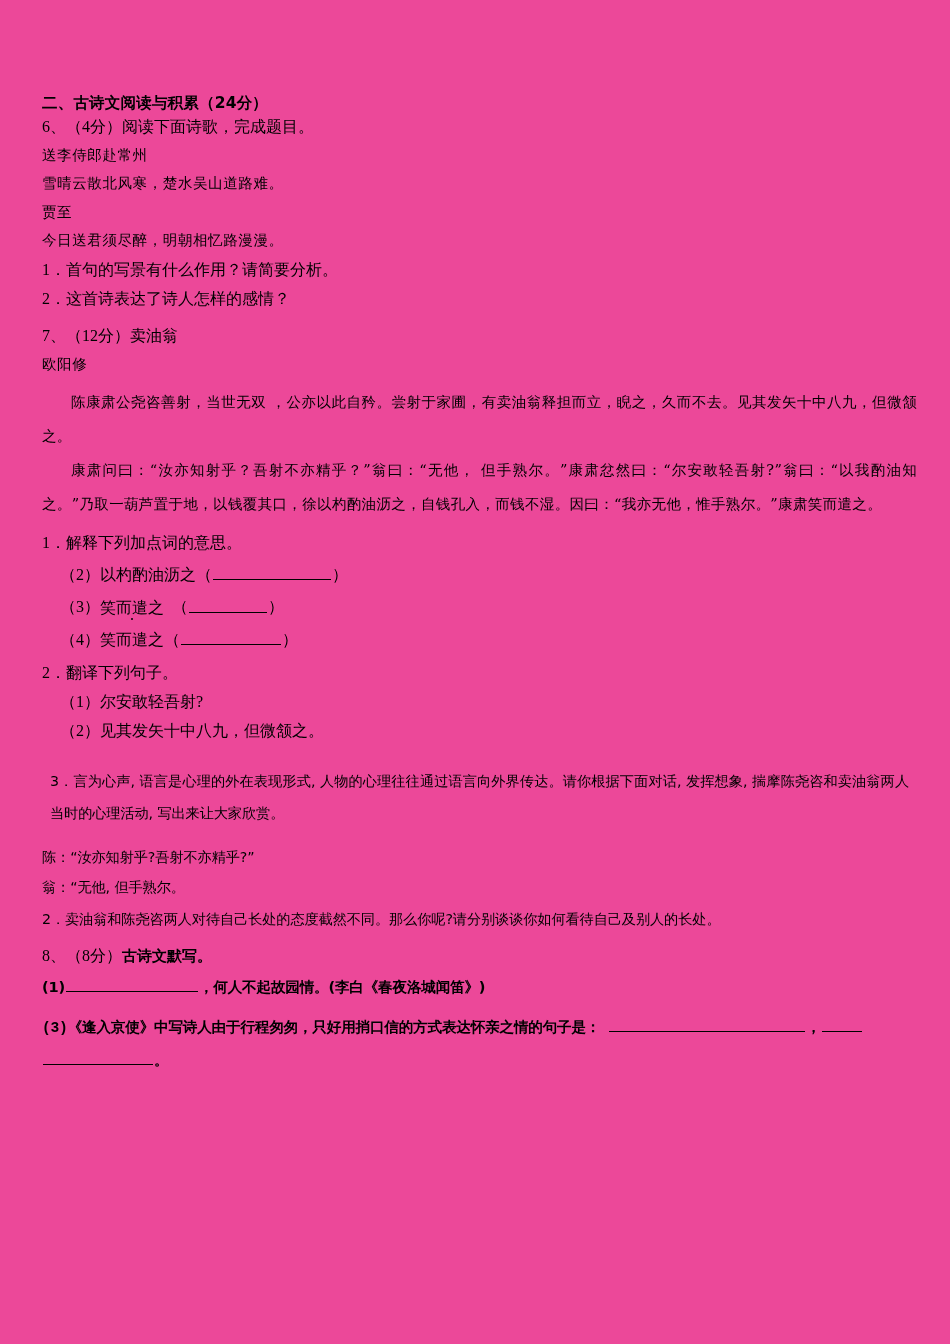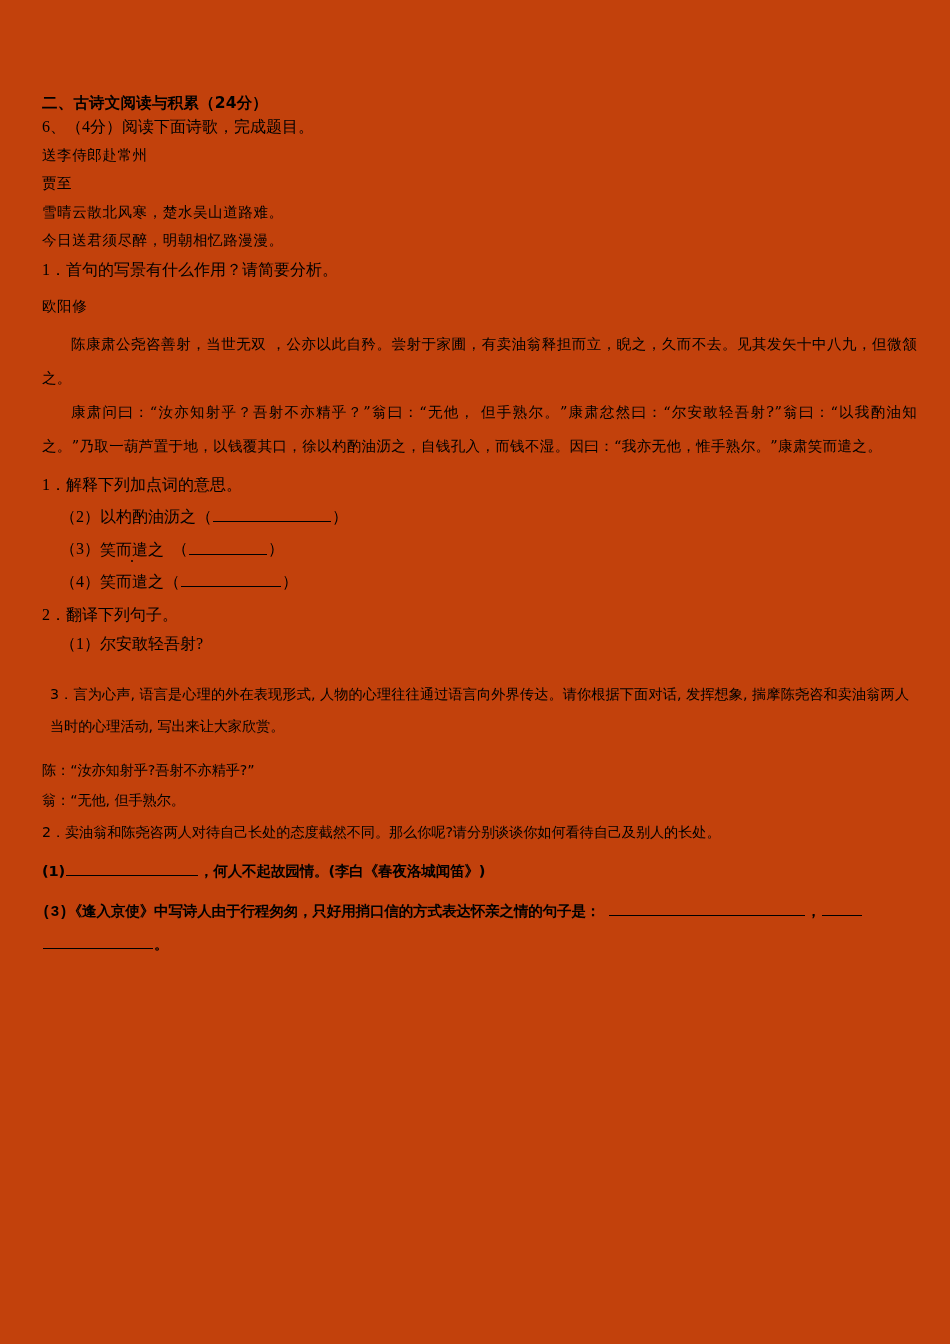--- a/index.html
+++ b/index.html
@@ -8,21 +8,21 @@
     background: #ffffff;
   }
   body {
     font-family: "Liberation Serif", "DejaVu Serif", serif;
     color: #000000;
   }
   .page {
     position: relative;
     width: 950px;
     height: 1344px;
-    background: #c2410c;
+    background: #ec4899;
     overflow: hidden;
   }
   .body-col {
     position: absolute;
     left: 42px;
     top: 96px;
     width: 875px;
   }
   .sec-title {
     font-family: "DejaVu Sans", "Liberation Sans", sans-serif;
@@ -135,27 +135,29 @@
 </head>
 <body>
 
 <div class="page">
   <div class="body-col">
 
     <div class="sec-title">二、古诗文阅读与积累（24分）</div>
 
     <div class="q-line">6、（4分）阅读下面诗歌，完成题目。</div>
     <div class="kai">送李侍郎赴常州</div>
+    <div class="kai">雪晴云散北风寒，楚水吴山道路难。</div>
     <div class="kai">贾至</div>
-    <div class="kai">雪晴云散北风寒，楚水吴山道路难。</div>
     <div class="kai">今日送君须尽醉，明朝相忆路漫漫。</div>
     <div class="q-line">1．首句的写景有什么作用？请简要分析。</div>
+    <div class="q-line">2．这首诗表达了诗人怎样的感情？</div>
 
     <div style="height:8px"></div>
 
+    <div class="q-line">7、（12分）卖油翁</div>
     <div class="kai">欧阳修</div>
 
     <div class="kai-para indent">陈康肃公尧咨善射，当世无双 ，公亦以此自矜。尝射于家圃，有卖油翁释担而立，睨之，久而不去。见其发矢十中八九，但微颔之。</div>
     <div class="kai-para indent">康肃问曰：“汝亦知射乎？吾射不亦精乎？”翁曰：“无他， 但手熟尔。”康肃忿然曰：“尔安敢轻吾射?”翁曰：“以我酌油知之。”乃取一葫芦置于地，以钱覆其口，徐以杓酌油沥之，自钱孔入，而钱不湿。因曰：“我亦无他，惟手熟尔。”康肃笑而遣之。</div>
 
     <div style="height:14px"></div>
 
     <div class="q-line">1．解释下列加点词的意思。</div>
 
 
@@ -168,36 +170,40 @@
     </div>
 
     <div class="sub-item">
       <span>（4）</span><span>笑而遣之</span><span>（</span><span class="blank u-w4"></span><span>）</span>
     </div>
 
     <div style="height:4px"></div>
 
     <div class="q-line">2．翻译下列句子。</div>
     <div class="sub-item">（1）尔安敢轻吾射?</div>
+    <div class="sub-item">（2）见其发矢十中八九，但微颔之。</div>
 
     <div style="height:6px"></div>
 
     <div class="sans-q">3．言为心声, 语言是心理的外在表现形式, 人物的心理往往通过语言向外界传达。请你根据下面对话, 发挥想象, 揣摩陈尧咨和卖油翁两人当时的心理活动, 写出来让大家欣赏。</div>
 
     <div style="height:12px"></div>
 
     <div class="sans-line">陈：“汝亦知射乎?吾射不亦精乎?”</div>
     <div class="sans-line">翁：“无他, 但手熟尔。</div>
 
     <div style="height:2px"></div>
 
     <div class="sans-line">2．卖油翁和陈尧咨两人对待自己长处的态度截然不同。那么你呢?请分别谈谈你如何看待自己及别人的长处。</div>
 
     <div style="height:6px"></div>
 
+    <div class="q-line">
+      <span>8、（8分）</span><span style="font-family:'DejaVu Sans','Liberation Sans',sans-serif;font-weight:bold;font-size:15px;">古诗文默写。</span>
+    </div>
 
     <div class="bold-fill">
       <span>(1)</span><span class="blank u-b1"></span><span>，何人不起故园情。(李白《春夜洛城闻笛》)</span>
     </div>
 
 
     <div class="bold-fill-wrap">
       <span>(3)《逢入京使》中写诗人由于行程匆匆，只好用捎口信的方式表达怀亲之情的句子是：</span><span class="sp8"></span><span class="blank u-b3"></span><span>，</span><span class="blank u-b4"></span><br><span class="blank u-b5"></span><span>。</span>
     </div>
 

